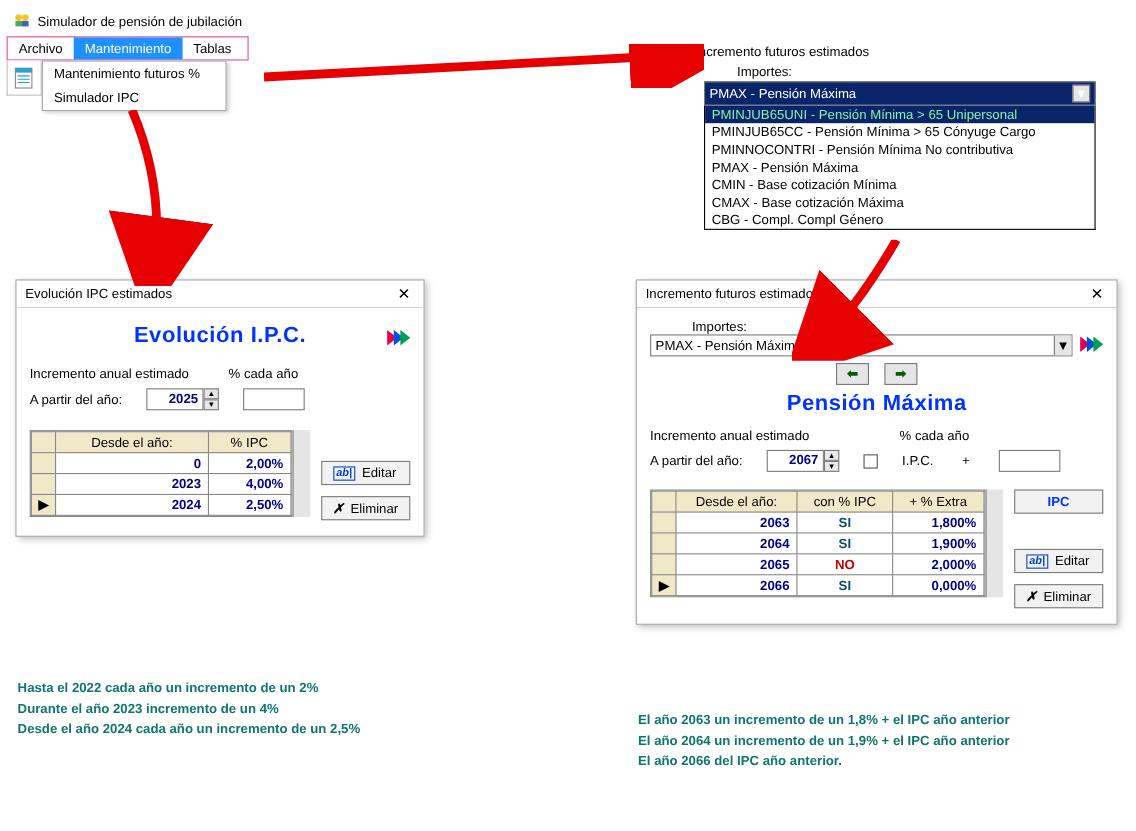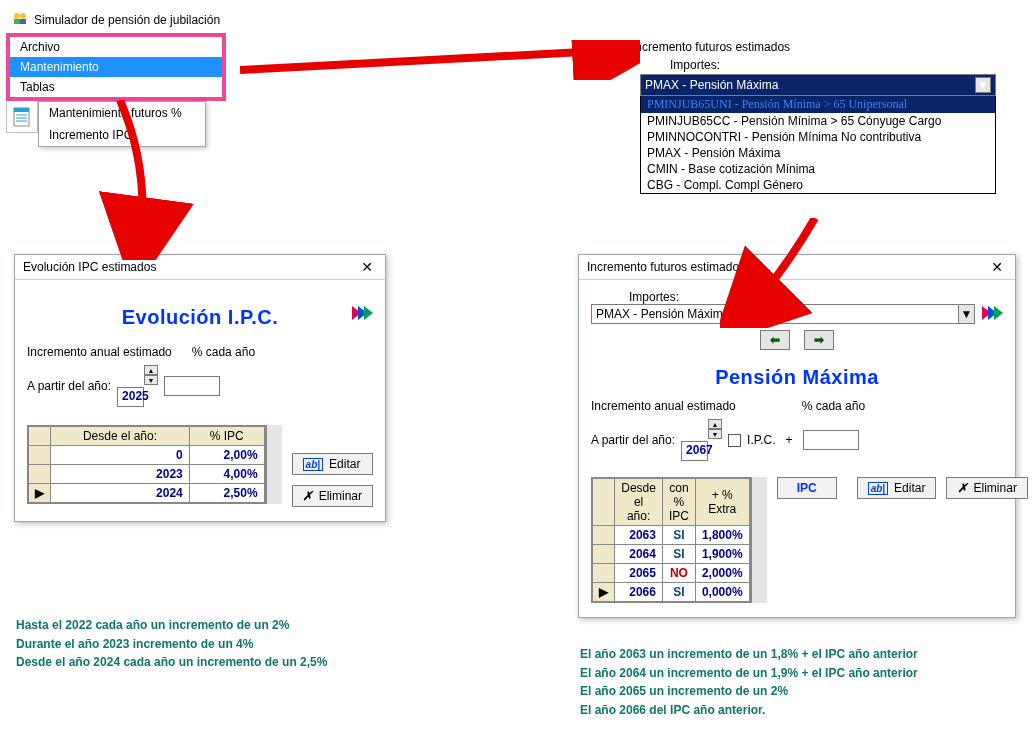--- a/index.html
+++ b/index.html
@@ -2,51 +2,51 @@
 <html><head>
 <meta charset="utf-8">
 <style>
   * { box-sizing: border-box; font-family: "Segoe UI", Tahoma, sans-serif; font-size: 12px; }
   body { margin:0; background:#fff; width:1033px; height:755px; position:relative; }
 
   
   .app-bar { position:absolute; left:6px; top:6px; }
   .title-row { display:flex; align-items:center; gap:6px; padding:4px 6px; }
   .title-row svg { width:16px; height:16px; }
-  .menu-row { display:flex; border:4px solid #ec4899; background:#fff;flex-direction:column; }
+  .menu-row { display:flex; border:1px solid #ec4899; background:#fff; }
   .menu-item { padding:3px 10px; cursor:default; }
   .menu-item.active { background:#1e90ff; color:#fff; }
   .icon-strip { display:flex; align-items:flex-start; }
   .notepad-icon { width:32px; height:32px; background:#fff; border:1px solid #c0c0c0; border-top:none; display:flex; align-items:center; justify-content:center; }
   .submenu { border:1px solid #9fa6ad; background:#fff; box-shadow:2px 2px 4px rgba(0,0,0,.2); min-width:168px; }
   .submenu-item { padding:4px 10px; cursor:default; }
 
   
   .top-right-panel { position:absolute; left:628px; top:38px; width:368px; }
   .panel-heading { padding:2px 4px; }
   .importes-lbl { padding:2px 4px 2px 42px; }
   .dd-selected { background:#0a246a; color:#fff; border:1px solid #7a7a7a; padding:2px 4px; display:flex; align-items:center; justify-content:space-between; }
   .dd-arrow { width:16px; height:16px; background:#e5e5e5; border:1px solid #7a7a7a; display:flex; align-items:center; justify-content:center; }
   .dd-list { border:1px solid #000; border-top:none; background:#fff; }
   .dd-opt { padding:1px 6px; cursor:default; }
-  .dd-opt.hl { background:#0a246a; color:#3b82f6;font-family:Liberation Serif, serif; }
+  .dd-opt.hl { background:#0a246a; color:#86efac; }
 
   
   .dlg { position:absolute; border:1px solid #9fa6ad; background:#fff; box-shadow:2px 2px 6px rgba(0,0,0,.25); }
   .dlg-title { display:flex; align-items:center; justify-content:space-between; padding:4px 8px; }
   .close-x { font-family:Arial; font-size:14px; padding:0 4px; cursor:default; }
   .dlg-sep { height:1px; background:#cfcfcf; margin:0 0 4px 0; }
   .dlg-body { padding:6px 12px 14px 12px; }
-  .big-blue-title { color:#0033ff; font-weight:bold; font-size:20px; text-align:center; margin:16px 0 10px 0; letter-spacing:.5px; }
+  .big-blue-title { color:#0033ff; font-weight:bold; font-size:20px; text-align:center; margin:4px 0 10px 0; letter-spacing:.5px; }
   .rgb-arrows { display:inline-block; }
   .rgb-arrows span { display:inline-block; width:0; height:0; border-top:7px solid transparent; border-bottom:7px solid transparent; border-left:9px solid; margin-left:-3px; }
-  .row { display:flex; align-items:center; gap:6px; margin:6px 0; }
+  .row { display:flex; align-items:center; gap:22px; margin:6px 0; }
   .field { border:1px solid #7a7a7a; background:#fff; padding:1px 4px; height:20px; }
   .spin-input { display:flex; }
-  .spin-input .field { width:27px; font-weight:bold; color:#00008b; text-align:right;margin-top:22px; }
+  .spin-input .field { width:52px; font-weight:bold; color:#00008b; text-align:right; }
   .spin-btns { display:flex; flex-direction:column; }
   .spin-btns div { width:14px; height:10px; border:1px solid #7a7a7a; background:#e8e8e8; display:flex; align-items:center; justify-content:center; font-size:7px; line-height:1; }
   .small-empty { width:56px; }
 
   .grid { border:1px solid #888; background:#fff; }
   .grid table { border-collapse:collapse; width:100%;padding-left:14px; }
   .grid th { background:#efe8c9; border:1px solid #888; padding:2px 6px; font-weight:normal; text-align:center; }
   .grid td { border:1px solid #888; padding:2px 6px; text-align:right; font-weight:bold; color:#00008b; }
   .grid td.green { color:#0c4a6e; text-align:center;margin-top:40px; }
   .grid td.red { color:#c00000; text-align:center; }
@@ -95,39 +95,40 @@
       <svg width="22" height="22" viewBox="0 0 22 22">
           <rect x="3" y="2" width="15" height="18" fill="#fff" stroke="#888"></rect>
           <rect x="3" y="2" width="15" height="4" fill="#2aa0d0"></rect>
           <line x1="5" y1="9" x2="16" y2="9" stroke="#2aa0d0"></line>
           <line x1="5" y1="12" x2="16" y2="12" stroke="#2aa0d0"></line>
           <line x1="5" y1="15" x2="16" y2="15" stroke="#2aa0d0"></line>
         </svg>
     </div>
     <div class="submenu">
       <div class="submenu-item">Mantenimiento futuros %</div>
-      <div class="submenu-item">Incremento IPC</div>
+      <div class="submenu-item">Simulador IPC</div>
     </div>
   </div>
 </div>
 
 <div class="top-right-panel">
   <div class="panel-heading">Incremento futuros estimados</div>
   <div class="importes-lbl">Importes:</div>
   <div style="margin-left:12px">
     <div class="dd-selected">
       <span>PMAX - Pensión Máxima</span>
       <span class="dd-arrow">▼</span>
     </div>
     <div class="dd-list">
       <div class="dd-opt hl">PMINJUB65UNI - Pensión Mínima &gt; 65 Unipersonal</div>
       <div class="dd-opt">PMINJUB65CC - Pensión Mínima &gt; 65 Cónyuge Cargo</div>
       <div class="dd-opt">PMINNOCONTRI - Pensión Mínima No contributiva</div>
       <div class="dd-opt">PMAX - Pensión Máxima</div>
       <div class="dd-opt">CMIN - Base cotización Mínima</div>
+      <div class="dd-opt">CMAX - Base cotización Máxima</div>
       <div class="dd-opt">CBG - Compl. Compl Género</div>
     </div>
   </div>
 </div>
 
 <div class="dlg" style="left:14px; top:254px; width:372px;">
   <div class="dlg-title">
     <span>Evolución IPC estimados</span>
     <span class="close-x">✕</span>
   </div>
@@ -277,21 +278,21 @@
               <td class="sel-mark row-sel">▶</td>
               <td>2066</td>
               <td class="green">SI</td>
               <td>0,000%</td>
             </tr>
           </tbody>
             </table>
         </div>
         <div class="vsb"></div>
       </div>
-      <div style="display:flex; flex-direction:row; gap:10px;">
+      <div style="display:flex; flex-direction:column; gap:10px;">
         <div class="btn ipc-btn">
           <span>IPC</span>
         </div>
         <div style="height:12px;"></div>
         <div class="btn">
           <span class="glyph" style="color:#0044cc;border:1px solid #0044cc;padding:0 2px;font-size:10px;">ab|</span>
           <span>Editar</span>
         </div>
         <div class="btn">
           <span class="glyph" style="color:#000;">✗</span>
@@ -304,21 +305,20 @@
 
 <div class="anno" style="left:16px; top:616px;">
   <div>Hasta el 2022 cada año un incremento de un 2%</div>
   <div>Durante el año 2023 incremento de un 4%</div>
   <div>Desde el año 2024 cada año un incremento de un 2,5%</div>
 </div>
 
 <div class="anno" style="left:580px; top:645px;">
   <div>El año 2063 un incremento de un 1,8%  + el IPC año anterior</div>
   <div>El año 2064 un incremento de un 1,9%  + el IPC año anterior</div>
-  <div>El año 2065 un incremento de un 2%</div>
   <div>El año 2066 del IPC año anterior.</div>
 </div>
 
 <svg class="big-arrow" style="left:80px; top:100px;" width="120" height="160">
   <defs>
       <marker id="ah1" markerWidth="12" markerHeight="12" refX="6" refY="6" orient="auto">
         <path d="M0,0 L12,6 L0,12 Z" fill="#e60000"></path>
       </marker>
     </defs>
   <path d="M40,0 Q70,70 60,145" stroke="#e60000" stroke-width="8" fill="none" marker-end="url(#ah1)"></path>

